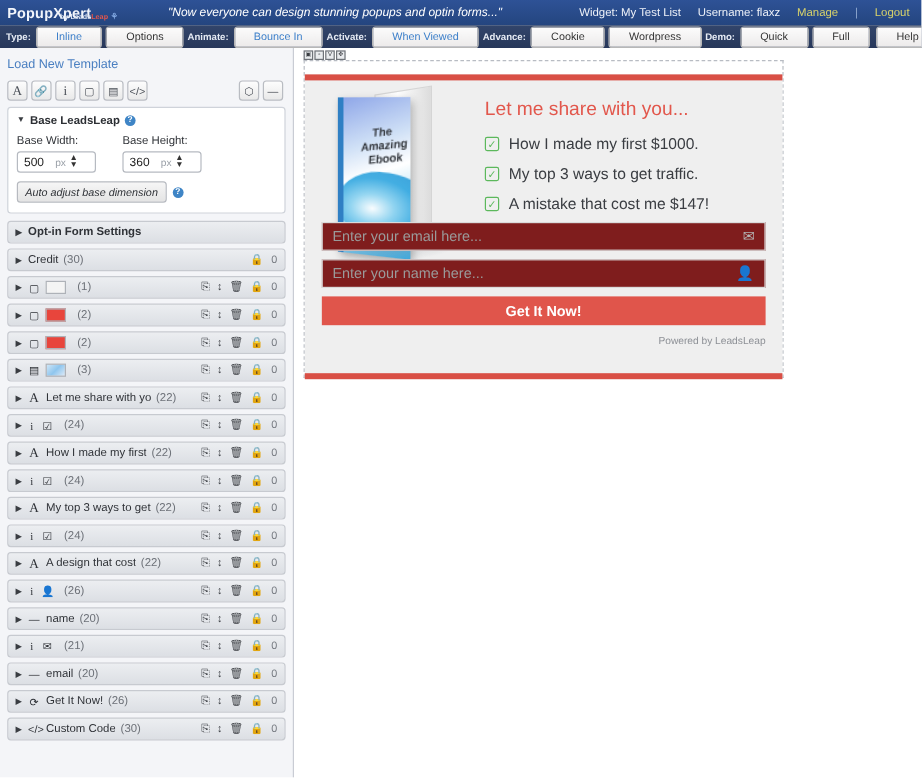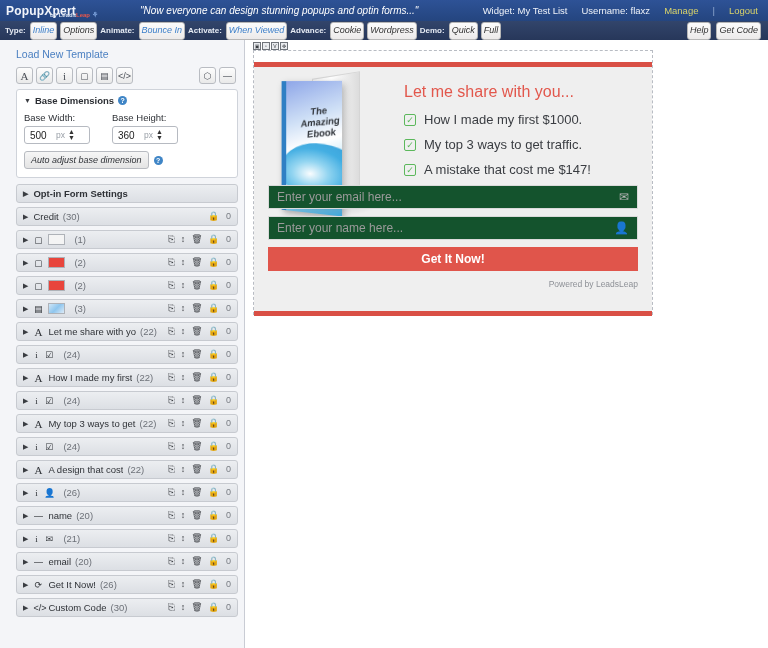--- a/index.html
+++ b/index.html
@@ -46,40 +46,39 @@
     background:#2b3d60;
     background: linear-gradient(180deg,#32456b 0%,#27375a 100%);
     display:flex; align-items:center; gap:5px;
     padding: 0 5px;
     position:relative;
   }
   .tb-label { font-size: 8px; font-weight:bold; color:#e6ebf4; margin-right:1px; }
   .tb-btn {
     display:inline-block;
     font-size: 9px; line-height:1;
-    padding: 3px 2px 4px;
+    padding: 3px 16px 4px;
     background: linear-gradient(180deg,#fcfcfc 0%,#eceaea 100%);
     border: 1px solid #b7b7b7;
     border-radius: 3px;
     color:#333; cursor:pointer;
     white-space:nowrap;
-    font-style:italic;
   }
   .tb-btn.accent { color:#3c7fc9; }
   .toolbar2 .right-grp { margin-left:auto; display:flex; gap:5px; padding-right:2px; }
 
   
   .body-split { display:flex; height: calc(648px - 40px); }
 
   
   .leftpanel {
     width: 245px; flex: 0 0 245px;
     background:#f4f5f8;
     border-right:1px solid #c9ccd4;
-    padding: 4px 6px 0 16px;
+    padding: 4px 6px 0 6px;
     overflow:hidden;
   }
   .lp-row1 { display:flex; align-items:center; height:20px; }
   .load-tpl { font-size:10.5px; color:#4a7fc1; cursor:pointer; }
   .wb-wrap { margin-left:auto; display:flex; align-items:center; gap:4px; padding-right:44px;}
   .wb-box {
     width:11px;height:11px;border:1px solid #9aa0ab;background:#fdfdfd;border-radius:2px;
     position:relative; display:inline-block;
   }
   .wb-box:after{
@@ -223,21 +222,21 @@
   }
   .pbullet { display:flex; align-items:center; gap:8px; margin-bottom:10px; font-size:13px; color:#3a3d42; white-space:nowrap;}
   .bchk {
     width:12px;height:12px;border:1.5px solid #5cb85c;border-radius:2px;
     display:flex;align-items:center;justify-content:center;
     font-size:9px; color:#5cb85c; flex:0 0 12px;
   }
 
   .pform { position:absolute; left:14px; right:14px; bottom:22px; }
   .pinput {
-    height:24px; background:#14532d; border:1px solid #dadada;
+    height:24px; background:#7f1d1d; border:1px solid #dadada;
     display:flex; align-items:center; padding:0 8px; margin-bottom:7px;
     font-size:12px; color:#9a9a9a;
   }
   .pinput .fico { margin-left:auto; color:#b4b4b4; font-size:12px; }
   .pbtn {
     height:24px; background:#e0554b; color:#fff;
     display:flex;align-items:center;justify-content:center;
     font-size:12px; font-weight:bold; cursor:pointer;
   }
   .pcredit { text-align:right; font-size:8.5px; color:#8d9096; margin-top:8px; }
@@ -301,21 +300,21 @@
       <span class="ibtn">&lt;/&gt;</span>
       <span class="right-grp">
         <span class="ibtn">⬡</span>
         <span class="ibtn">—</span>
       </span>
     </div>
 
     <div class="card">
       <div class="card-title">
         <span class="tri">▼</span>
-        <span>Base Dimensions</span>
+        <span>Base LeadsLeap</span>
         <span class="qmark">?</span>
       </div>
       <div class="dim-grid">
         <div>
           <div class="dim-label">Base Width:</div>
           <div class="spin">
             <input value="500" style="">
             <span class="unit">px</span>
             <span class="arrows">
                 <span>▲</span>

